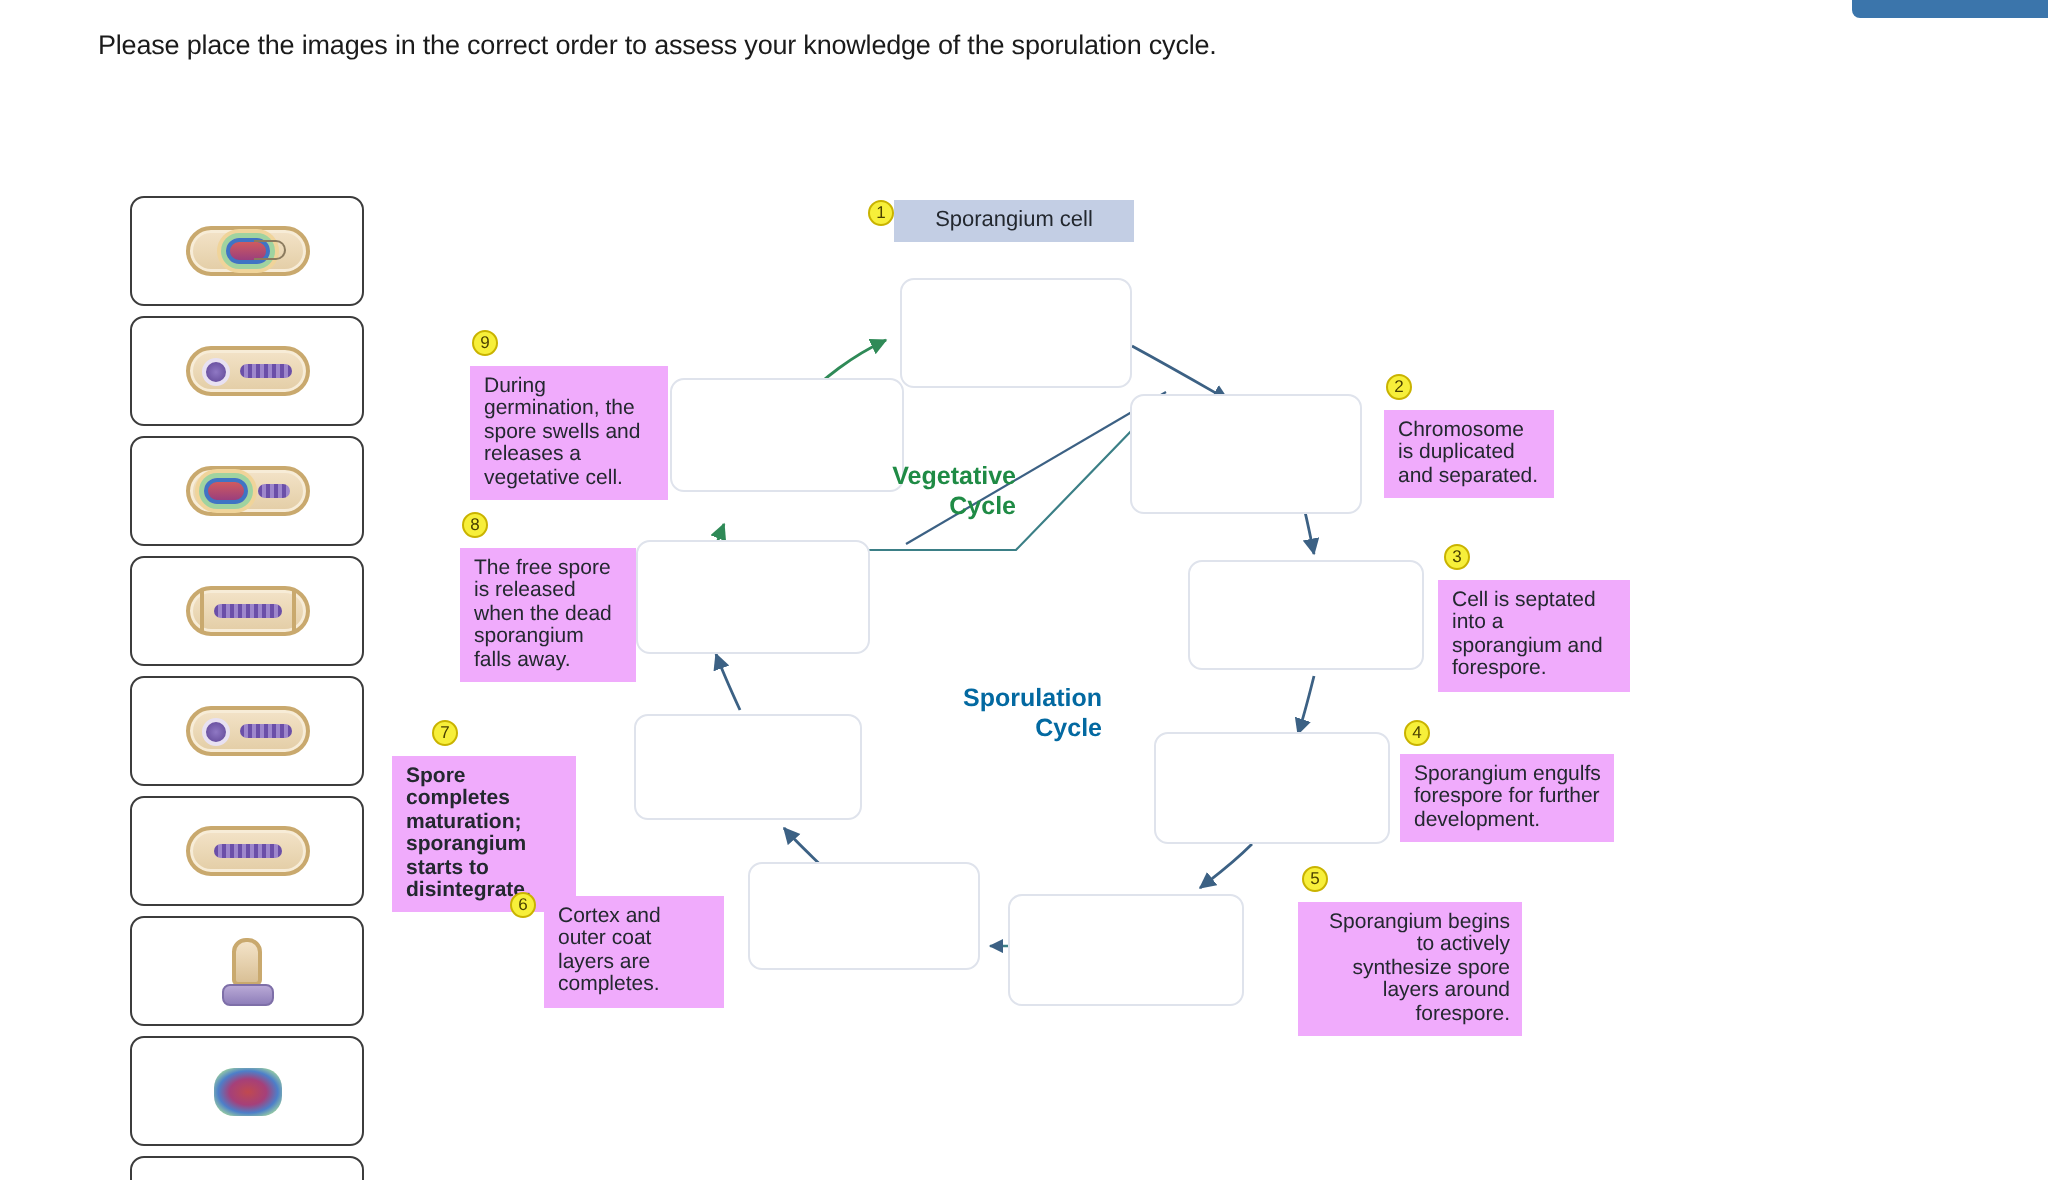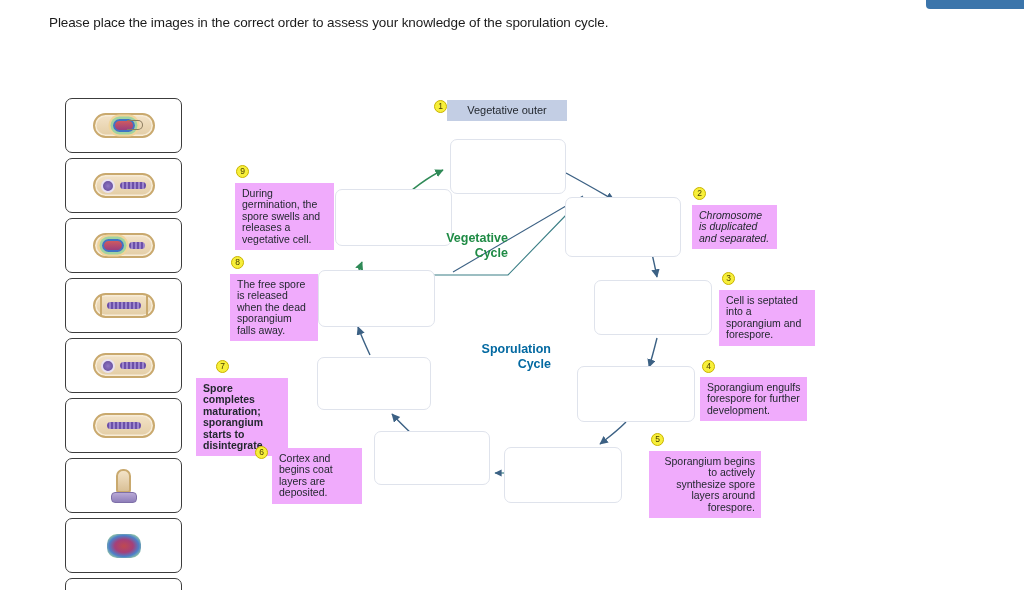--- a/index.html
+++ b/index.html
@@ -308,46 +308,46 @@
     <div class="dropzone" style="left:529px; top:366px; width:118px; height:56px;"></div>
     <div class="dropzone" style="left:456px; top:447px; width:118px; height:56px;"></div>
     <div class="dropzone" style="left:326px; top:431px; width:116px; height:54px;"></div>
     <div class="dropzone" style="left:269px; top:357px; width:114px; height:53px;"></div>
     <div class="dropzone" style="left:270px; top:270px; width:117px; height:57px;"></div>
     <div class="dropzone" style="left:287px; top:189px; width:117px; height:57px;"></div>
 
     <div class="cycle-label green" style="left:382px; top:231px; width:78px;">Vegetative<br>Cycle</div>
     <div class="cycle-label blue" style="left:419px; top:342px; width:84px;">Sporulation<br>Cycle</div>
 
-    <div class="vegcell-chip" style="left:399px; top:100px; width:120px;">Vegetative outer</div>
+    <div class="vegcell-chip" style="left:399px; top:100px; width:120px;">Sporangium cell</div>
     <div class="badge" style="left:386px; top:100px;">1</div>
 
     <div class="badge" style="left:188px; top:165px;">9</div>
     <div class="note" style="left:187px; top:183px; width:99px;">During germination, the spore swells and releases a vegetative cell.</div>
 
     <div class="badge" style="left:183px; top:256px;">8</div>
     <div class="note" style="left:182px; top:274px; width:88px;">The free spore is released when the dead sporangium falls away.</div>
 
     <div class="badge" style="left:168px; top:360px;">7</div>
     <div class="note" style="left:148px; top:378px; width:92px;font-weight:bold;">Spore completes maturation; sporangium starts to disintegrate.</div>
 
     <div class="badge" style="left:207px; top:446px;">6</div>
-    <div class="note" style="left:224px; top:448px; width:90px;">Cortex and begins coat layers are deposited.</div>
+    <div class="note" style="left:224px; top:448px; width:90px;">Cortex and outer coat layers are completes.</div>
 
     <div class="badge" style="left:603px; top:433px;">5</div>
     <div class="note" style="left:601px; top:451px; width:112px;text-align:right;">Sporangium begins to actively synthesize spore layers around forespore.</div>
 
     <div class="badge" style="left:654px; top:360px;">4</div>
     <div class="note" style="left:652px; top:377px; width:107px;">Sporangium engulfs forespore for further development.</div>
 
     <div class="badge" style="left:674px; top:272px;">3</div>
     <div class="note" style="left:671px; top:290px; width:96px;">Cell is septated into a sporangium and forespore.</div>
 
     <div class="badge" style="left:645px; top:187px;">2</div>
-    <div class="note" style="left:644px; top:205px; width:85px;font-style:italic;">Chromosome is duplicated and separated.</div>
+    <div class="note" style="left:644px; top:205px; width:85px;">Chromosome is duplicated and separated.</div>
 
   </div>
 
   <div class="scrollbar">
     <div class="sb-up">
         <i></i>
       </div>
     <div class="sb-thumb"></div>
   </div>
 

